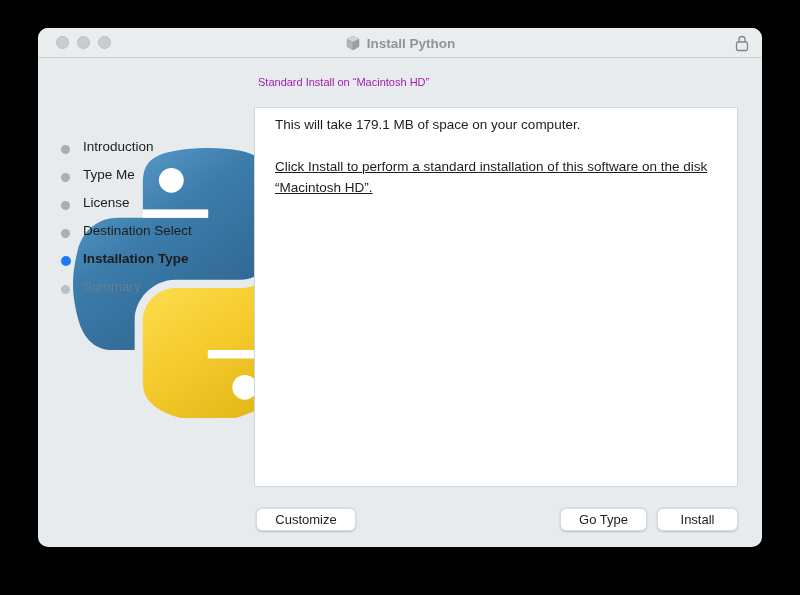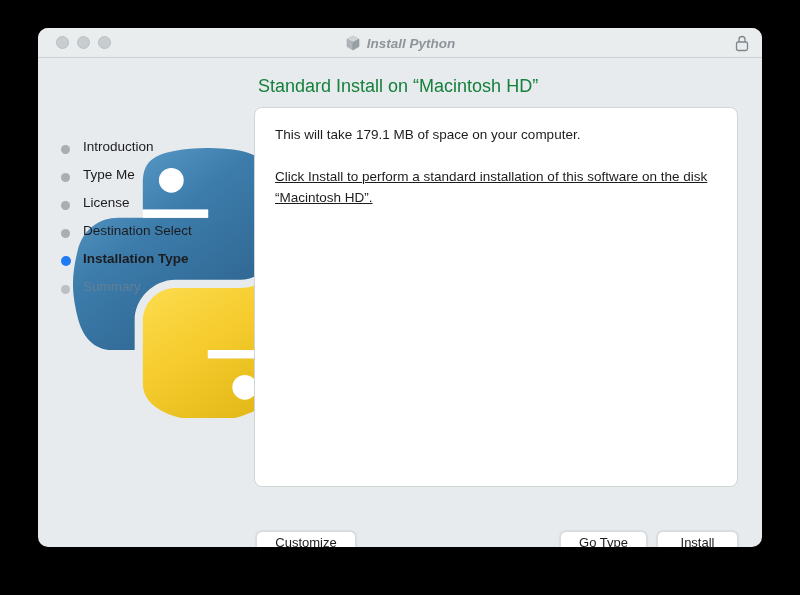--- a/index.html
+++ b/index.html
@@ -20,30 +20,29 @@
   }
   .traffic { position: absolute; left: 18px; top: 8px; display: flex; gap: 8px; }
   .traffic .dot {
     width: 13px; height: 13px; border-radius: 50%;
     background: #c8cdd0; border: 1px solid #b9bfc2;
   }
   .titlewrap {
     position: absolute; left: 0; right: 0; top: 0; height: 30px;
     display: flex; align-items: center; justify-content: center; gap: 6px;
     pointer-events: none;
-    font-style: italic;
   }
   .titletext { font-size: 13.5px; font-weight: bold; color: #8e959a; }
   .pkgicon svg { display: block; }
   .lock { position: absolute; right: 13px; top: 7px; }
 
   
   .heading {
     position: absolute; left: 220px; top: 48px;
-    font-size: 18px; color: #15803d;
+    font-size: 11px; color: #a21caf;
   }
 
   
   .logo { position: absolute; left: 34px; top: 120px; width: 272px; height: 270px; z-index: 1; }
   .logo svg { width: 100%; height: 100%; display: block; }
 
   
   .steps { position: absolute; left: 23px; top: 98px; list-style: none; z-index: 2; }
   .steps li { height: 28px; display: flex; align-items: flex-end; }
   .steps .bullet {
@@ -52,29 +51,29 @@
   }
   .steps .lbl { font-size: 13.5px; color: #1c1c1e; white-space: nowrap; }
   .steps li.active .bullet { background: #1f7bf4; width: 10px; height: 10px; margin-right: 12px; }
   .steps li.active .lbl { font-weight: bold; }
   .steps li.pending .bullet { background: rgba(150,157,161,0.55); }
   .steps li.pending .lbl { color: rgba(125,133,138,0.62); }
 
   
   .panel {
     position: absolute; left: 216px; top: 79px; width: 484px; height: 380px;
-    background: #ffffff; border: 1px solid #d2d5d6; border-radius: 8px;
-    z-index: 3; padding: 16px 20px; 
+    background: #ffffff; border: 1px solid #d2d5d6; border-radius: 2px;
+    z-index: 3; padding: 6px 20px; 
   }
   .panel p { font-size: 13.5px; line-height: 21px; color: #1d1d1f; }
   .panel p + p { margin-top: 21px; text-decoration: underline; }
 
   
   .btn {
-    position: absolute; top: 503px; height: 23px; z-index: 4;
+    position: absolute; top: 480px; height: 23px; z-index: 4;
     background: #ffffff; border: 1px solid #d9dcdd; border-radius: 6px;
     box-shadow: 0 0.5px 2px rgba(0,0,0,0.18);
     font-family: "Liberation Sans", sans-serif;
     font-size: 13px; color: #1d1d1f;
     display: flex; align-items: center; justify-content: center;
     cursor: default; padding: 0;
   }
   .btn-customize { left: 218px; width: 100px; }
   .btn-goback    { left: 522px; width: 87px; }
   .btn-install   { left: 619px; width: 81px; }

